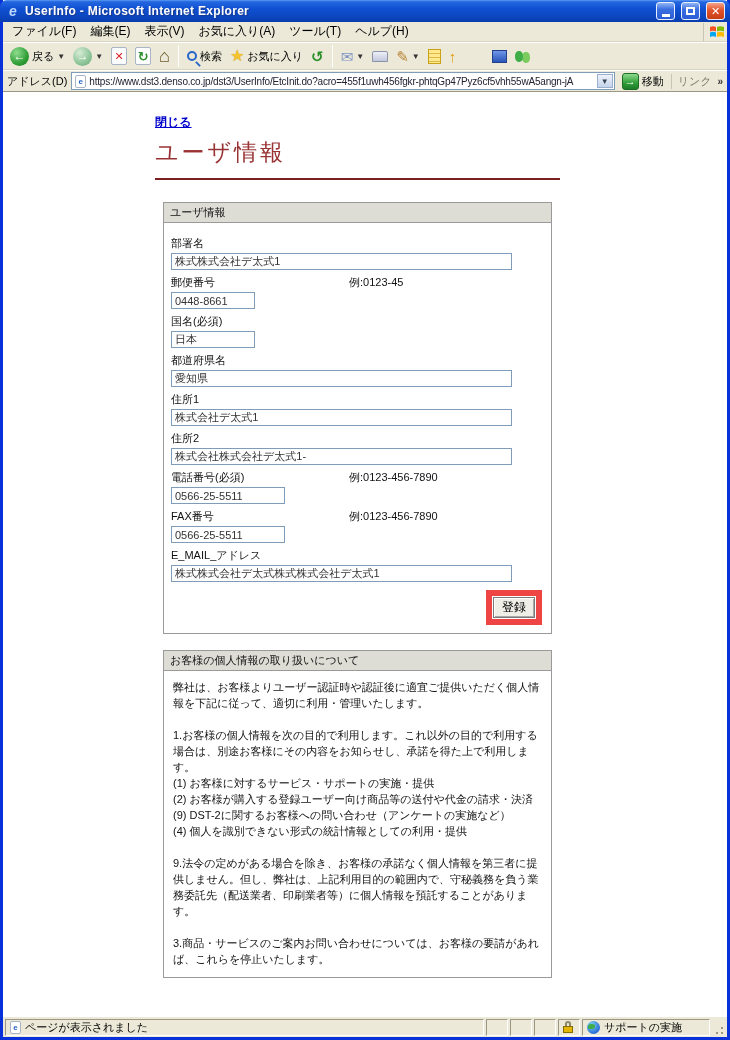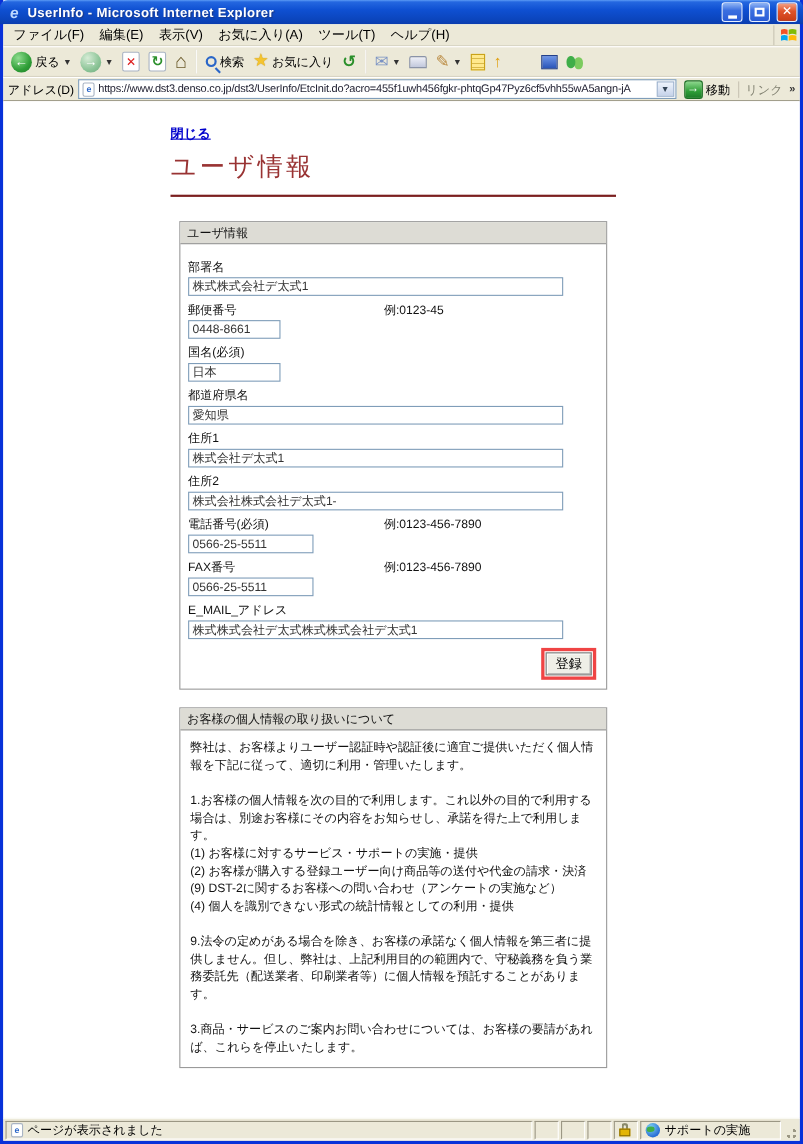--- a/index.html
+++ b/index.html
@@ -84,21 +84,21 @@
 
   .frow { margin-bottom:2px; }
   .lblrow { display:flex; align-items:baseline; }
   .flabel { font-size:11px; color:#111; width:178px; padding-top:3px; }
   .fexample { font-size:11px; color:#111; }
   .fin { display:block; height:17px; border:1px solid #7f9db9; font-size:11px; padding:0 3px; margin-top:2px;
          font-family:"Liberation Sans","DejaVu Sans",sans-serif; color:#333; }
   .w-long { width:341px; } .w-short { width:84px; } .w-med { width:114px; }
 
   .submit-row { text-align:right; margin-top:8px; }
-  .annot { display:inline-block; border:3px solid #ef4444; padding:1px; margin-right:2px; }
+  .annot { display:inline-block; border:6px solid #ef4444; padding:1px; margin-right:2px; }
   .xp-btn { font-size:12px; padding:1px 8px; background:#EFEFE7; border:1px solid #7a7a7a;
             box-shadow:inset 1px 1px 0 #fff, inset -1px -1px 0 #a8a8a8; font-family:inherit; }
 
   .privacy-body { padding:8px 9px 10px 9px; font-size:11px; line-height:16px; color:#111; }
   .privacy-body p { margin-bottom:16px; }
   .privacy-body p:last-child { margin-bottom:0; }
 
   
   .statusbar { height:21px; background:#ECE9D8; display:flex; align-items:center; gap:2px; padding:1px 2px;
                border-top:1px solid #fff; }

